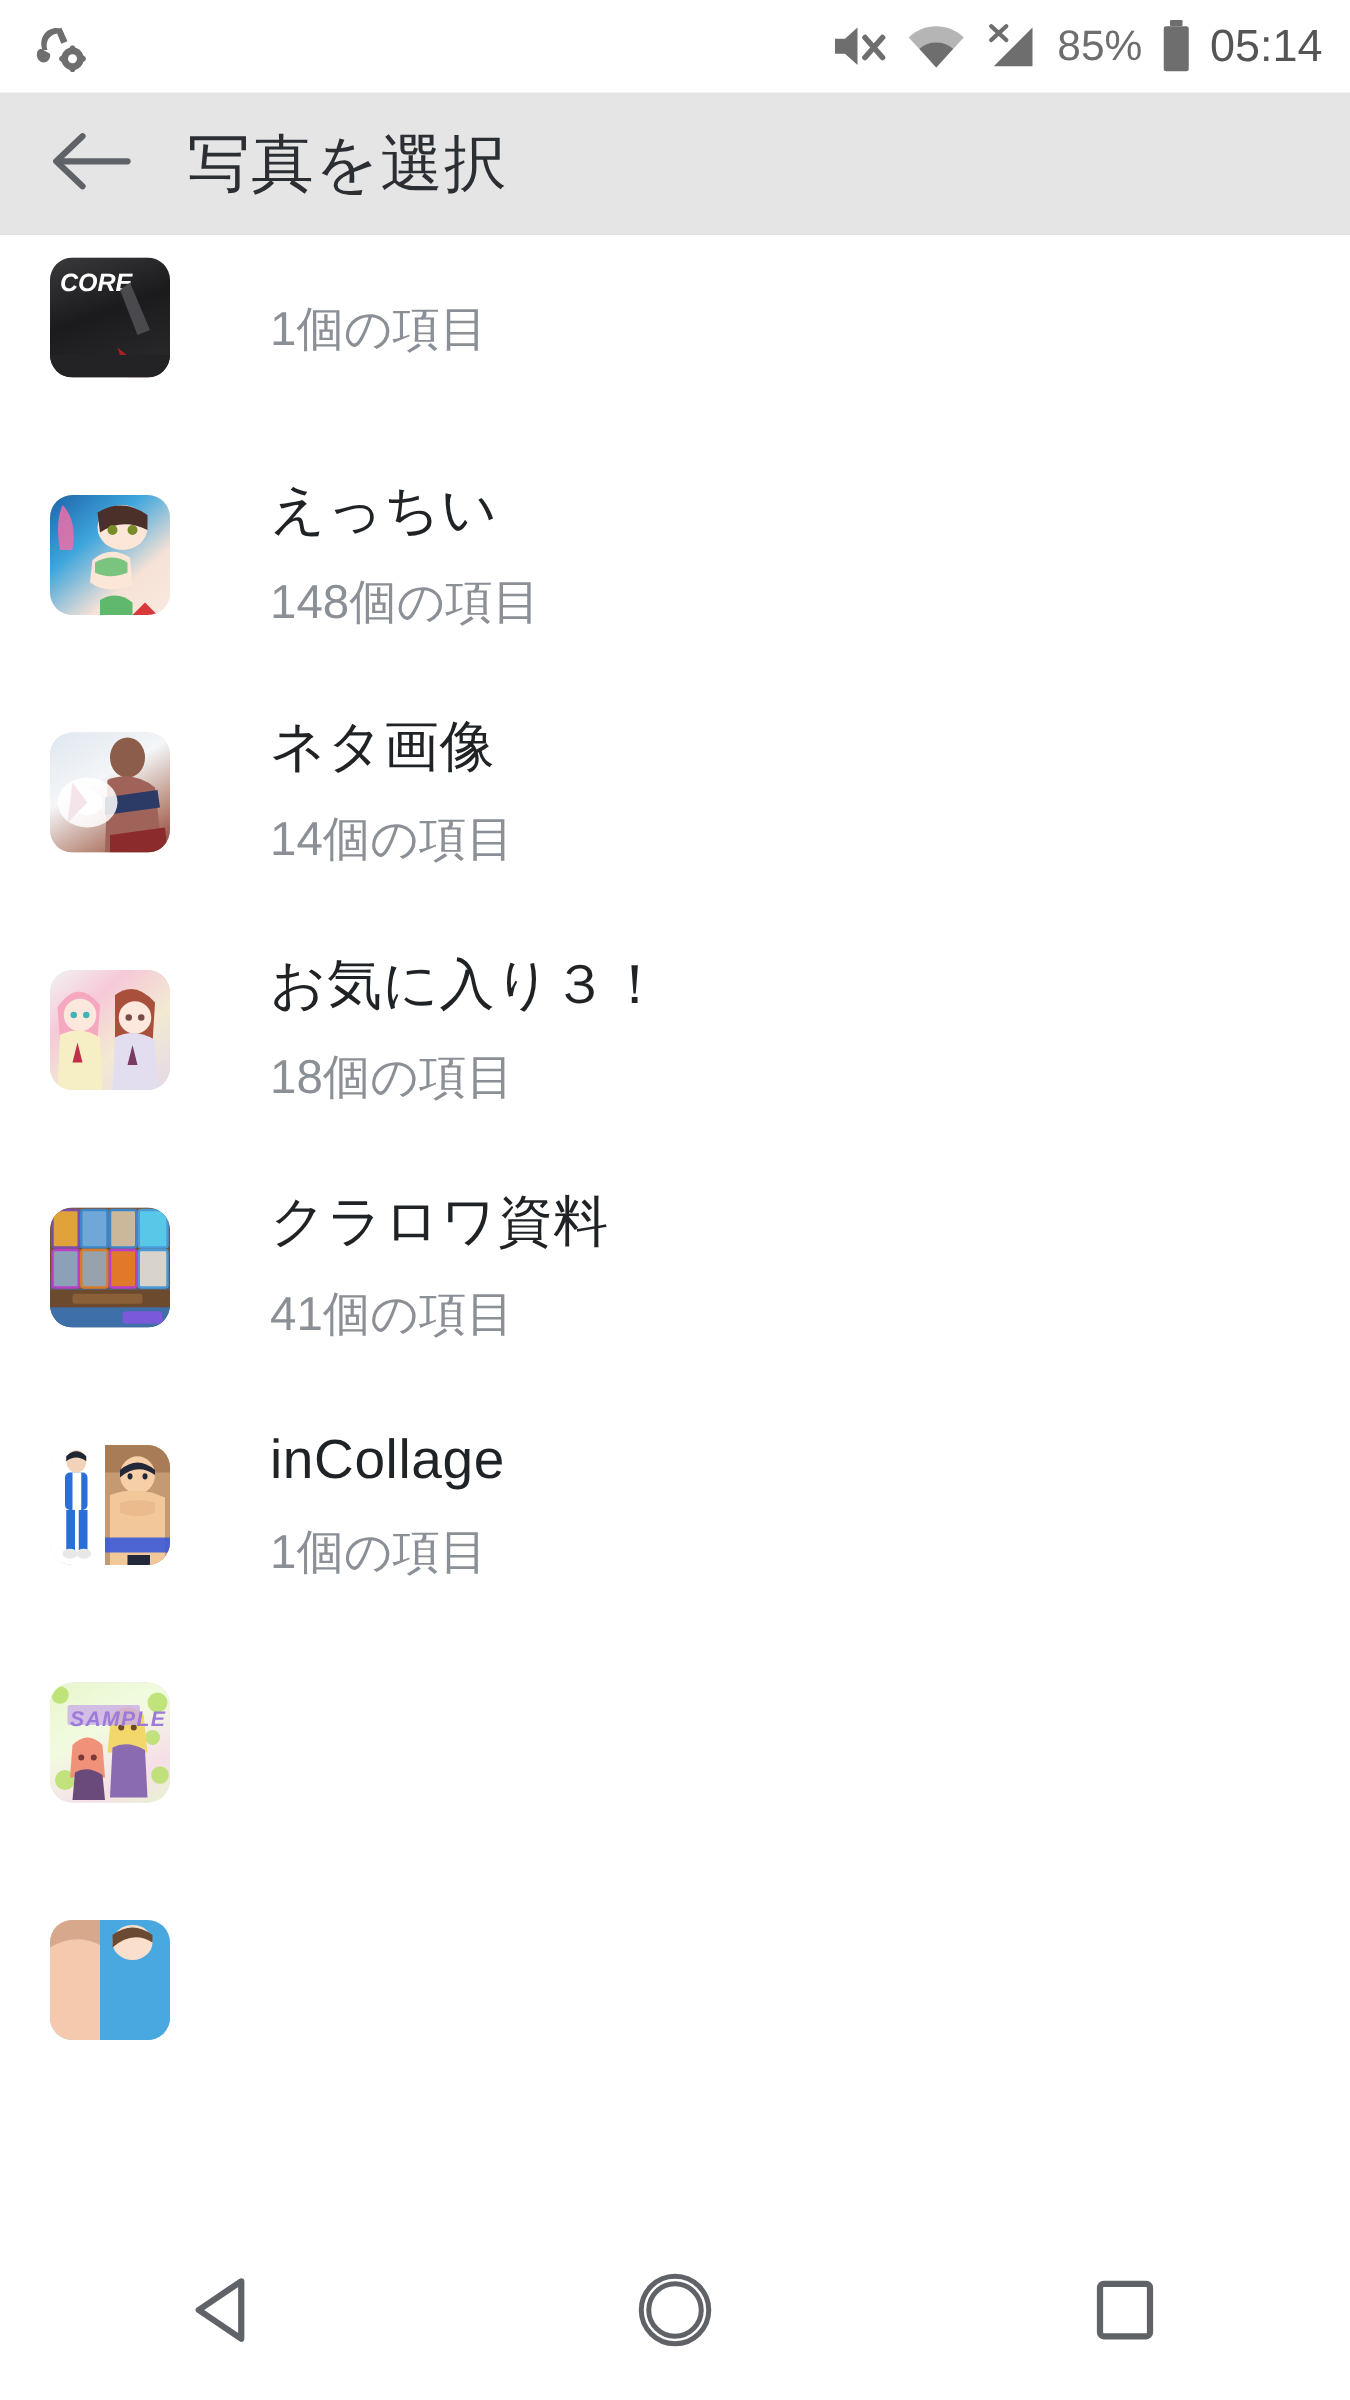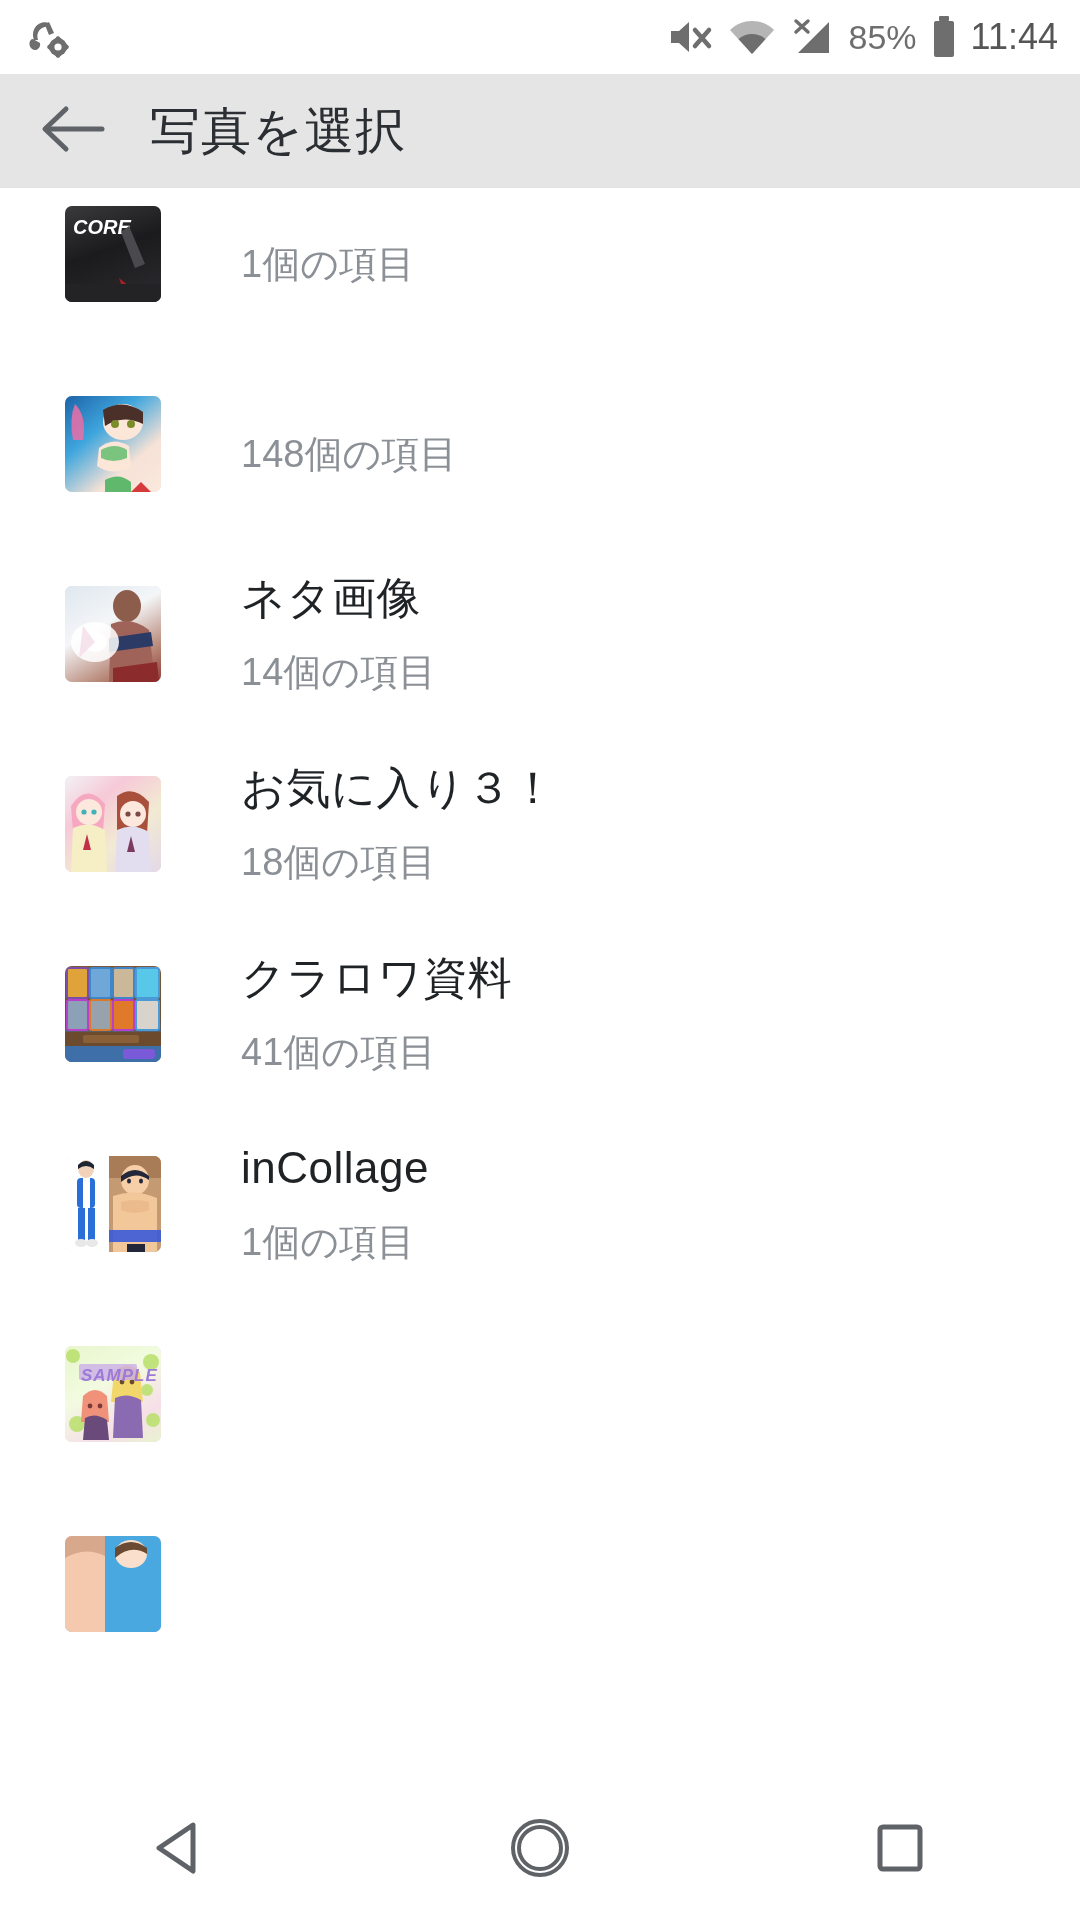--- a/index.html
+++ b/index.html
@@ -110,26 +110,25 @@
   .album-row {
     height: 190px;
     display: flex;
     align-items: center;
     padding-left: 40px;
     box-sizing: border-box;
   }
   .thumb {
     width: 96px;
     height: 96px;
-    border-radius: 7px;
+    border-radius: 18px;
     flex: none;
     overflow: hidden;
     position: relative;
     background: #dddddd;
-    margin-left: 25px;
   }
   .thumb-art {
     position: absolute;
     inset: 0;
   }
   .thumb-label {
     position: absolute;
     font-family: "Liberation Sans", sans-serif;
     font-weight: bold;
     font-style: italic;
@@ -234,21 +233,21 @@
 
     <span class="sb-text">85%</span>
 
     <span>
       <svg class="sb-icon" width="26" height="44" viewBox="0 0 26 44">
         <rect x="8" y="1" width="10" height="5" rx="1" fill="#6e6e6e"></rect>
         <rect x="3" y="6" width="20" height="36" rx="2" fill="#6e6e6e"></rect>
       </svg>
     </span>
 
-    <span class="sb-clock">11:44</span>
+    <span class="sb-clock">05:14</span>
   </div>
 </div>
 
 <div class="app-bar">
   <div class="back-btn">
     <span>
       <svg width="66" height="54" viewBox="0 0 66 54">
         <path d="M63 27 H7" stroke="#5f6368" stroke-width="5" fill="none" stroke-linecap="round"></path>
         <path d="M27 7 L6 27 L27 47" stroke="#5f6368" stroke-width="5" fill="none" stroke-linecap="round" stroke-linejoin="round"></path>
       </svg>
@@ -285,20 +284,21 @@
           <circle cx="50" cy="28" r="4" fill="#7a8c2a"></circle>
           <circle cx="66" cy="28" r="4" fill="#7a8c2a"></circle>
           <path d="M34 52 Q48 40 64 50 L66 72 Q46 80 32 70 Z" fill="#fbe6d8"></path>
           <path d="M36 54 Q50 46 62 54 L62 62 Q48 68 36 62 Z" fill="#7bc47f"></path>
           <path d="M40 84 Q54 76 66 86 L66 96 L40 96 Z" fill="#5fb86b"></path>
           <path d="M10 8 Q22 20 18 44 L8 44 Q4 22 10 8 Z" fill="#ec6fa8" opacity="0.85"></path>
           <path d="M76 86 L86 96 L66 96 Z" fill="#d63a3a"></path>
         </svg>
       </div>
       <div class="album-text">
+        <div class="album-title">えっちい</div>
         <div class="album-count">148個の項目</div>
       </div>
     </div>
 
     <div class="album-row">
       <div class="thumb">
         <div class="thumb-art art-neta"></div>
         <svg style="position:absolute;inset:0" width="96" height="96" viewBox="0 0 96 96">
           <ellipse cx="62" cy="20" rx="14" ry="16" fill="#8d5d4c"></ellipse>
           <path d="M46 38 Q66 30 84 44 L90 96 L44 96 Z" fill="#a0635a"></path>

